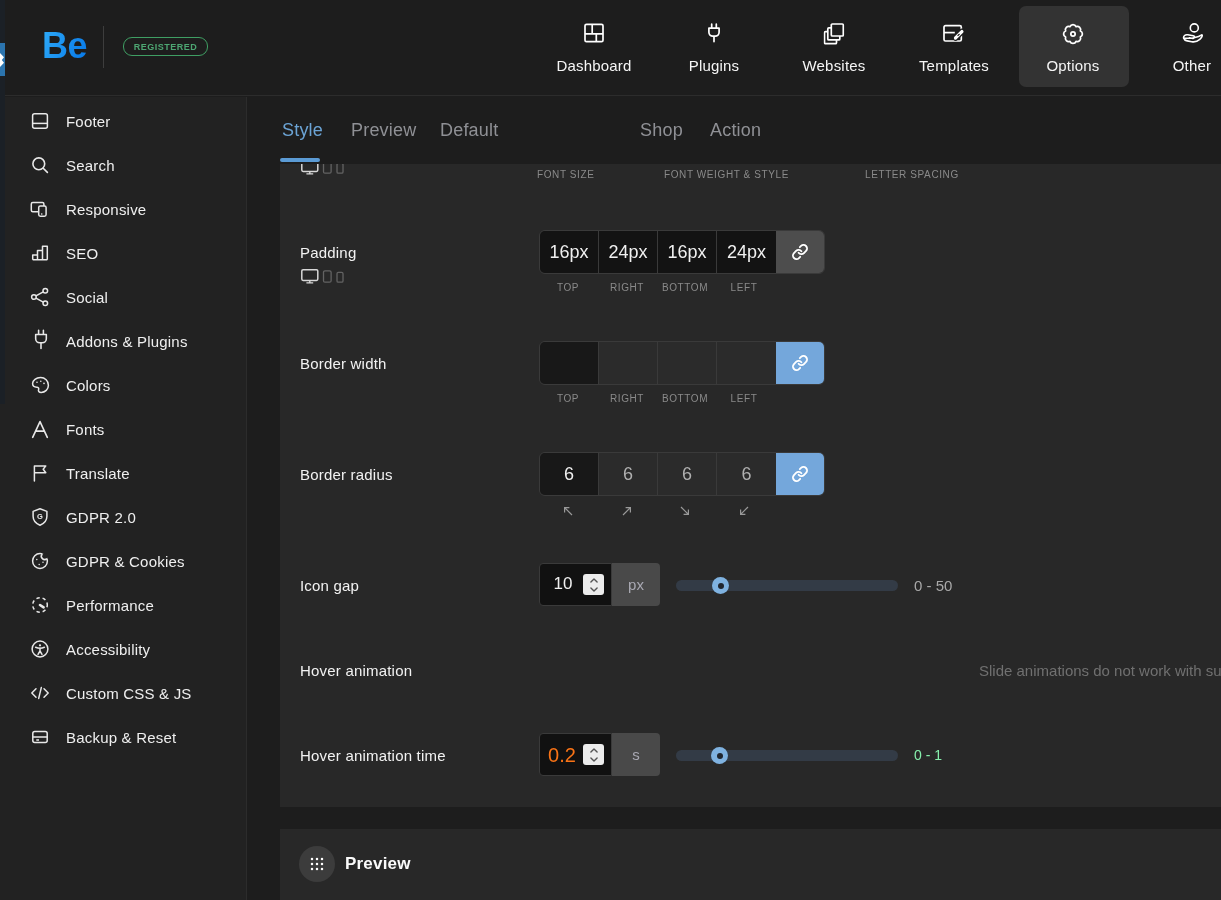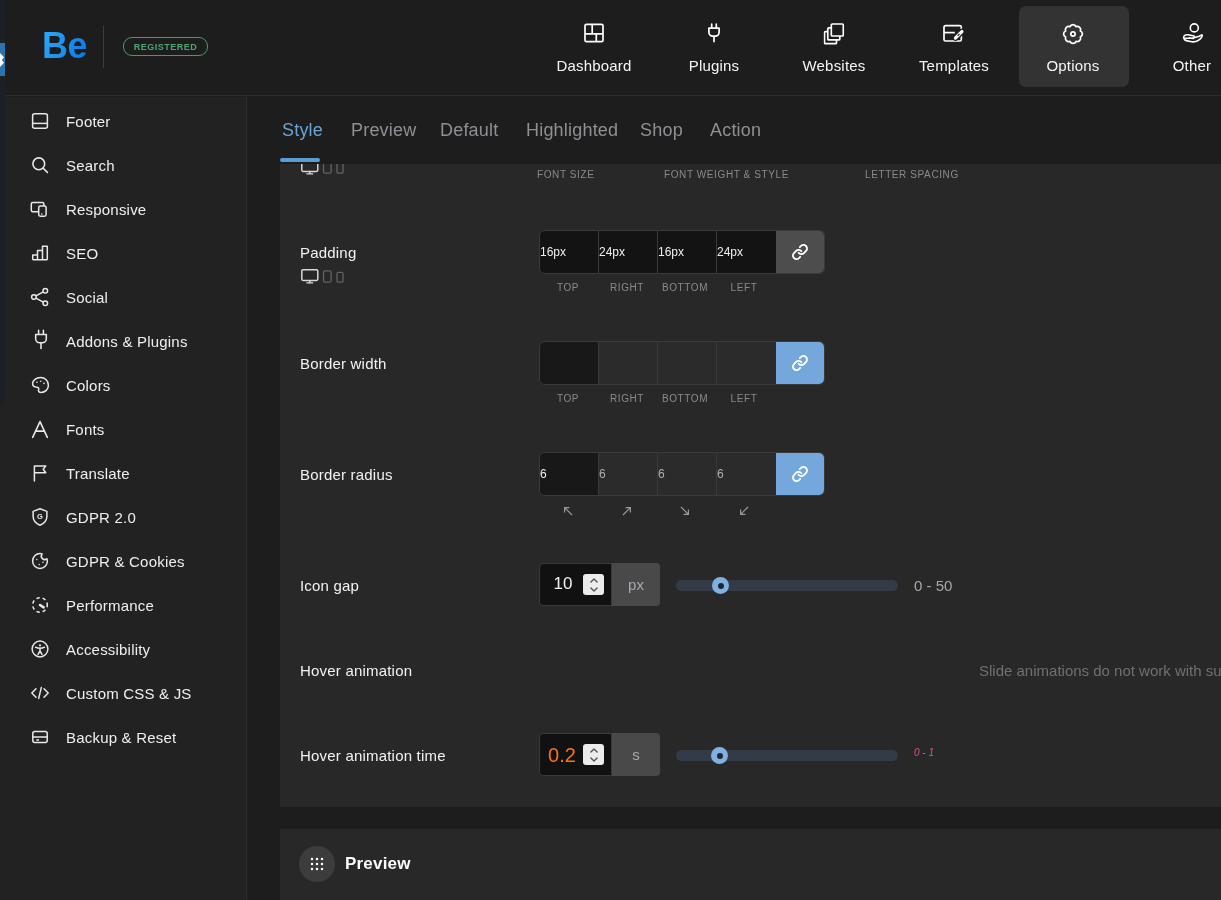--- a/index.html
+++ b/index.html
@@ -16,21 +16,21 @@
 .sbitem{position:absolute;left:0;width:247px;height:44px;color:#efefef;font-size:15px;}
 .sbitem .txt{position:absolute;left:66px;top:50%;transform:translateY(-50%);letter-spacing:.2px;}
 .sbitem svg{position:absolute;left:30px;top:50%;transform:translateY(-50%);}
 #tabs{position:absolute;left:248px;top:97px;width:973px;height:67px;background:#1d1d1d;}
 .tab{position:absolute;top:0;height:67px;line-height:67px;font-size:18px;color:#8f9095;letter-spacing:.2px;}
 #tabline{position:absolute;left:280px;top:158px;width:40px;height:4px;background:#5b9bd5;border-radius:2px;z-index:5;}
 #panel{position:absolute;left:280px;top:164px;width:941px;height:643px;background:#282828;overflow:hidden;}
 #ppanel{position:absolute;left:280px;top:829px;width:941px;height:71px;background:#282828;}
 .rowlbl{position:absolute;left:20px;color:#f2f2f2;font-size:15px;font-weight:normal;letter-spacing:.2px;}
 .sublbl{position:absolute;font-size:10px;color:#8a8a8a;letter-spacing:.6px;transform:translateX(-50%);}
-.cellval{font-size:12px;color:#f0f0f0;}
+.cellval{font-size:18px;color:#f0f0f0;text-align:center;}
 </style></head>
 <body>
 <div id="topbar"></div>
 <div id="belogo" class="abs" style="left:42px;top:25px;font-size:36px;font-weight:bold;letter-spacing:-0.5px;background:linear-gradient(115deg,#2ba7f7 10%,#0b7de9 85%);-webkit-background-clip:text;background-clip:text;color:transparent;">Be</div>
 <div class="abs" style="left:103px;top:26px;width:1px;height:42px;background:#3d3d3d;"></div>
 <div class="abs" style="left:123px;top:37px;width:85px;height:19px;border:1px solid #3f9e63;border-radius:9px;color:#4da672;font-size:9px;font-weight:bold;letter-spacing:0.5px;text-align:center;line-height:18px;">REGISTERED</div>
 <div id="optbg"></div>
 
 <div class="navitem" style="left:534px;">
 <svg class="navico" width="20" height="20" viewBox="0 0 20 20" fill="none" stroke="#fff" stroke-width="1.7" stroke-linejoin="round">
@@ -192,21 +192,20 @@
     </div>
 </div>
 <div id="wpstrip"></div>
 <div id="wpblue"></div>
 <div id="wpico"></div>
 
 <div id="tabs">
 <div class="tab" style="left:34px;color:#6ba3d4;">Style</div>
 <div class="tab" style="left:103px;">Preview</div>
 <div class="tab" style="left:192px;">Default</div>
-<div class="tab" style="left:278px;">Highlighted</div>
 <div class="tab" style="left:392px;">Shop</div>
 <div class="tab" style="left:462px;">Action</div>
 </div>
 <div id="tabline"></div>
 <div id="panel">
 
   <svg class="abs" style="left:21px;top:-4px;" width="44" height="16" viewBox="0 0 44 16">
       <g fill="none">
         <rect x="0.8" y="0.8" width="16" height="10.6" rx="1.3" stroke="#d8d8d8" stroke-width="1.5"></rect>
         <path d="M8.8 11.8 v1.6 M5.4 13.9 h6.8" stroke="#d8d8d8" stroke-width="1.4"></path>
@@ -310,21 +309,21 @@
   <div class="abs" style="left:265px;top:580px;width:34px;font-size:20px;color:#f97316;text-align:center;">0.2</div>
   <div class="abs" style="left:303px;top:580px;width:21px;height:21px;background:#ececec;border-radius:3px;">
       <svg style="position:absolute;left:50%;top:50%;transform:translate(-50%,-50%);" width="13" height="17" viewBox="0 0 13 17" fill="none" stroke="#555" stroke-width="1.4" stroke-linecap="round" stroke-linejoin="round">
         <path d="M3.4 5.5 L6.5 2.4 L9.6 5.5 M3.4 11.5 L6.5 14.6 L9.6 11.5"></path>
       </svg>
     </div>
   <div class="abs" style="left:332px;top:569px;width:48px;height:43px;background:#494949;border-radius:0 4px 4px 0;line-height:43px;text-align:center;font-size:15px;color:#a8a8b2;">s</div>
   <div class="abs" style="left:396px;top:586px;width:222px;height:11px;background:#333b46;border-radius:6px;"></div>
   <div class="abs" style="left:431px;top:583px;width:17px;height:17px;background:#7fb2e0;border-radius:50%;"></div>
   <div class="abs" style="left:436.5px;top:588.5px;width:6px;height:6px;background:#20262e;border-radius:50%;"></div>
-  <div class="abs" style="left:634px;top:583px;font-size:10px;color:#ec4899;font-style:italic;">0 - 1</div>
+  <div class="abs" style="left:634px;top:583px;font-size:14px;color:#86efac;">0 - 1</div>
 </div>
 <div id="ppanel">
   <div class="abs" style="left:19px;top:17px;width:36px;height:36px;background:#3c3c3c;border-radius:50%;"></div>
   <svg class="abs" style="left:30px;top:28px;" width="14" height="14" viewBox="0 0 14 14" fill="#fff">
       <circle cx="2" cy="2" r="1.25"></circle>
       <circle cx="7" cy="2" r="1.25"></circle>
       <circle cx="12" cy="2" r="1.25"></circle>
       <circle cx="2" cy="7" r="1.25"></circle>
       <circle cx="7" cy="7" r="1.25"></circle>
       <circle cx="12" cy="7" r="1.25"></circle>

